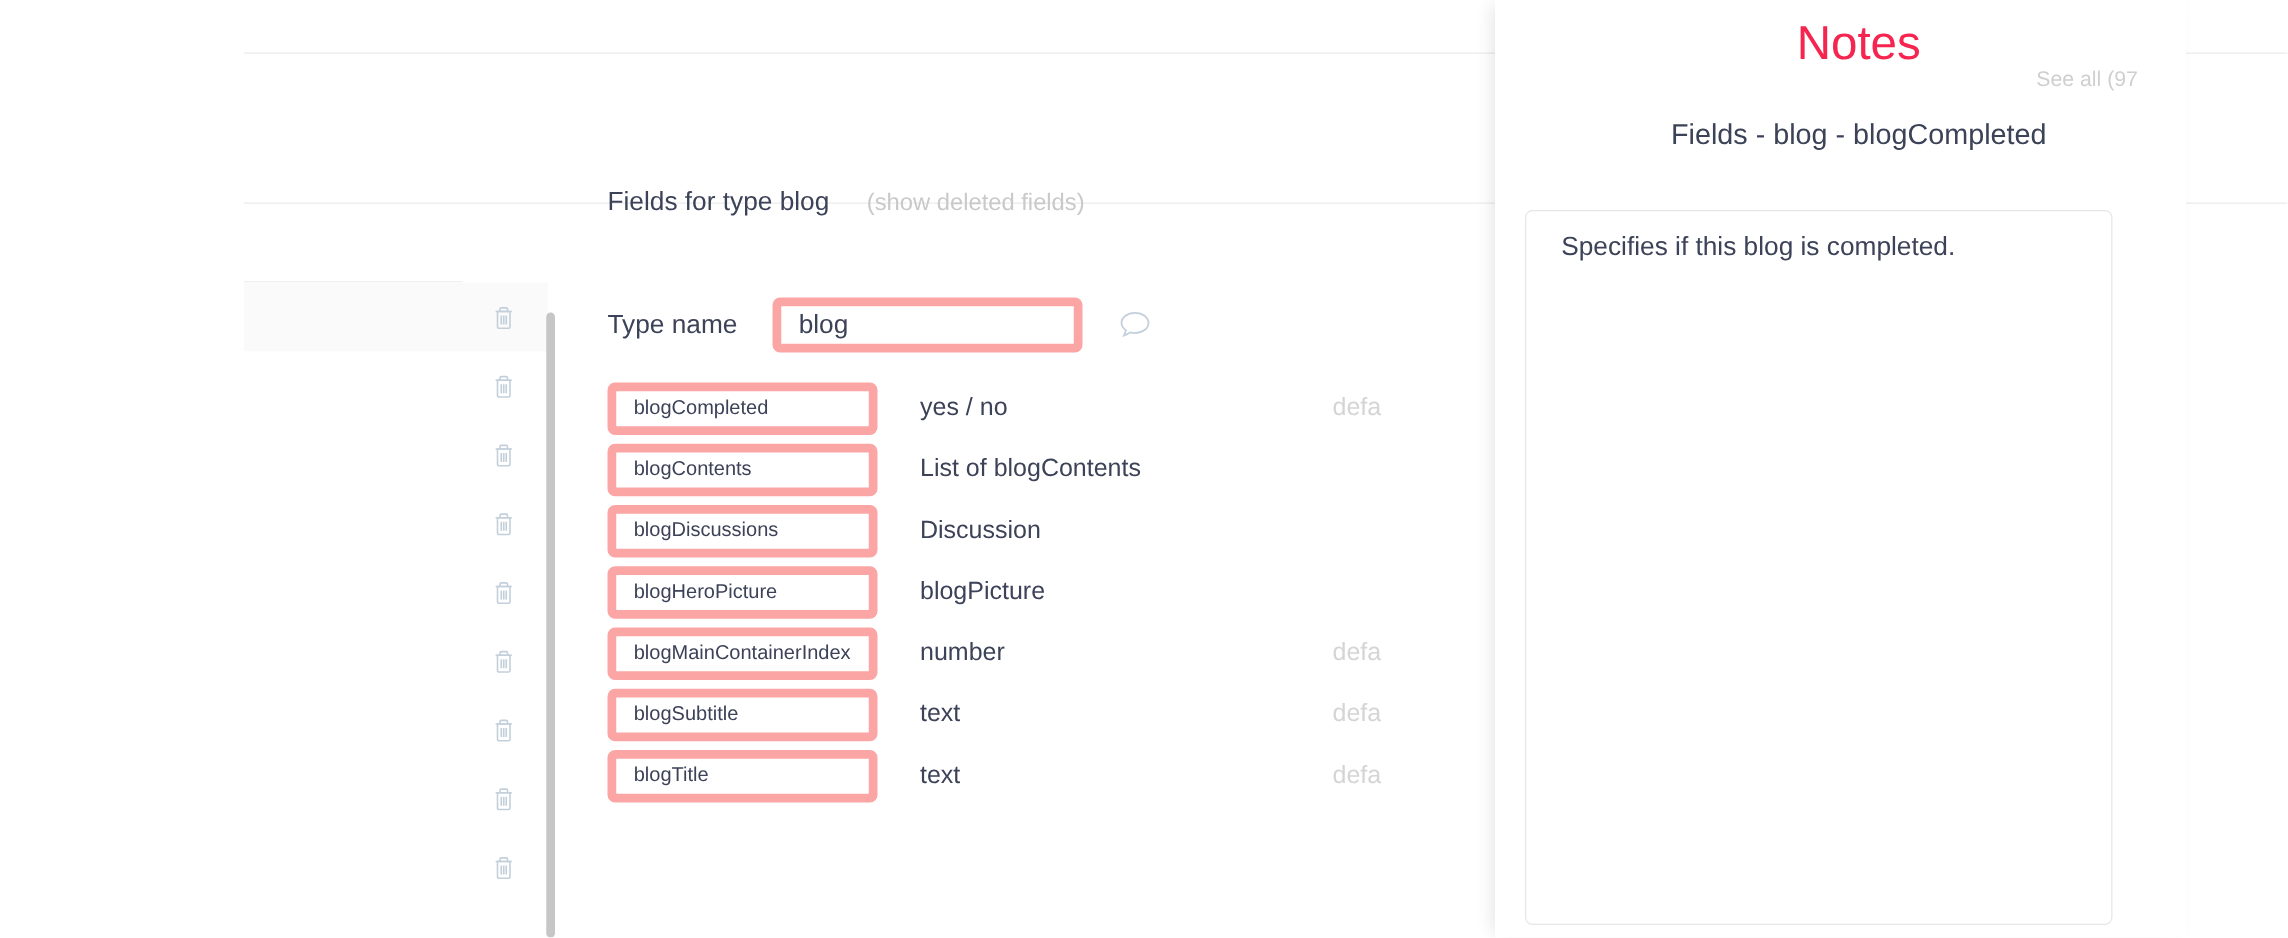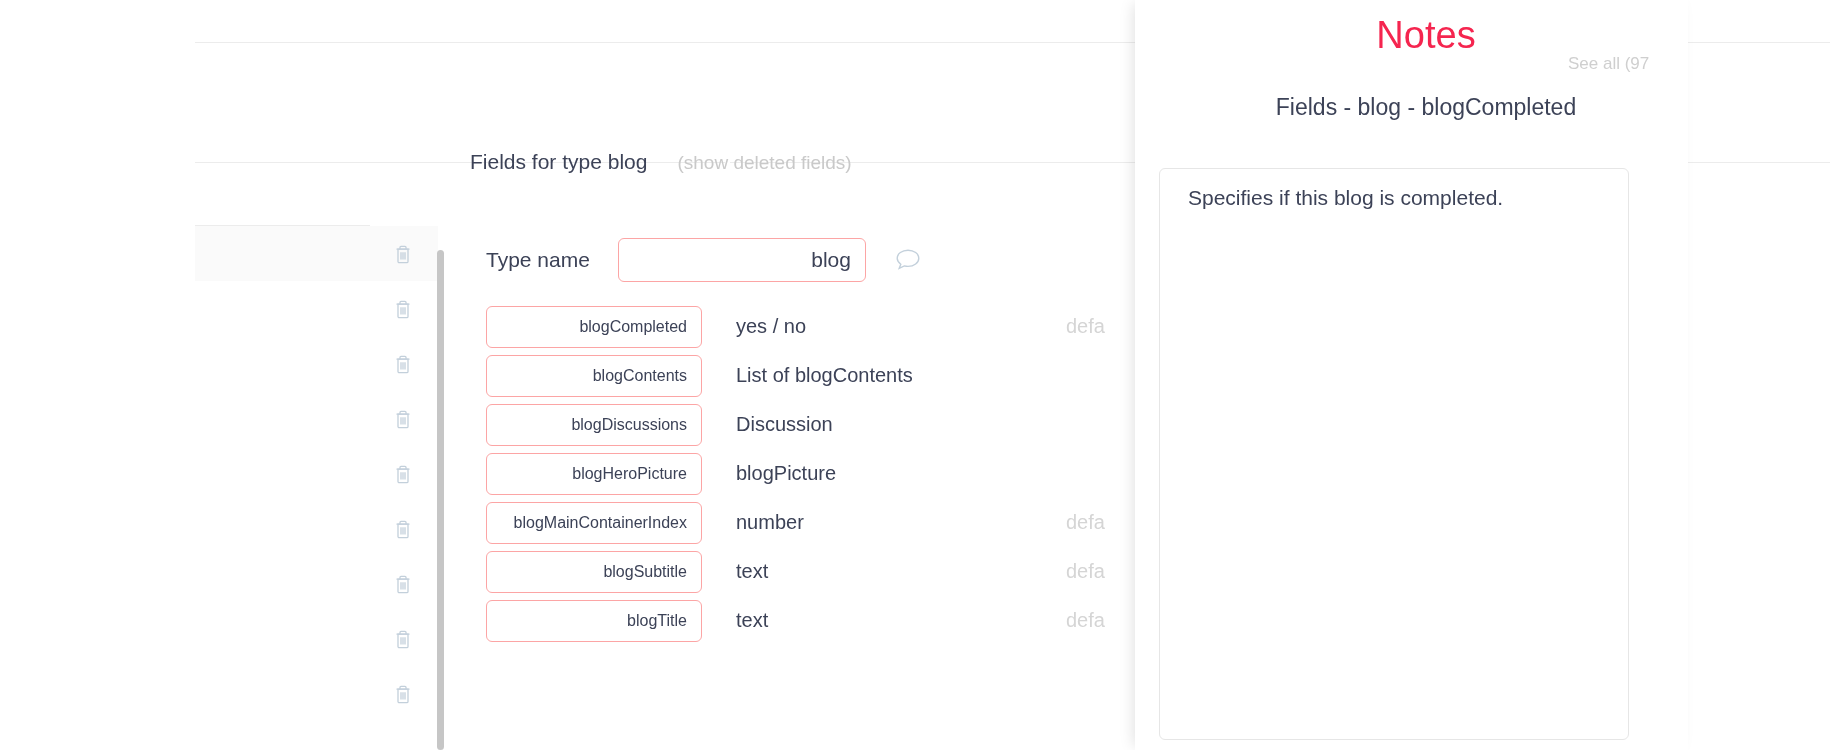--- a/index.html
+++ b/index.html
@@ -80,20 +80,21 @@
     left: 0;
     top: 0;
     display: flex;
     align-items: baseline;
     gap: 30px;
     white-space: nowrap;
   }
   .fields-header .title {
     font-size: 21px;
     color: #3c4257;
+    margin-left: 16px;
   }
   .fields-header .show-deleted {
     font-size: 19px;
     color: #c9c9c9;
     cursor: pointer;
   }
 
   .typename-row {
     position: absolute;
     left: 16px;
@@ -105,27 +106,26 @@
   }
   .typename-label {
     font-size: 21px;
     color: #3c4257;
   }
   .text-input {
     font-family: "Liberation Sans", "DejaVu Sans", sans-serif;
     font-size: 21px;
     color: #3c4257;
     background: #ffffff;
-    border: 1px solid #fca5a5;
+    border: 7px solid #fca5a5;
     border-radius: 6px;
     padding: 0 14px;
     height: 44px;
     line-height: 42px;
     outline: none;
-    text-align: right;
   }
   .typename-input { width: 248px; }
 
   .bubble-icon { width: 28px; height: 26px; display: block; }
 
   
   .field-list {
     position: absolute;
     left: 16px;
     top: 152px;
@@ -156,21 +156,21 @@
     font-size: 20px;
     color: #d5d5d5;
     overflow: hidden;
     white-space: nowrap;
   }
 
   
 
   .notes-panel {
     position: absolute;
-    left: 1135px;
+    left: 1196px;
     top: 0;
     width: 553px;
     height: 750px;
     background: #ffffff;
     box-shadow: -5px 0 14px -4px rgba(0,0,0,0.13);
     z-index: 20;
   }
   .notes-title {
     position: absolute;
     left: 0;

